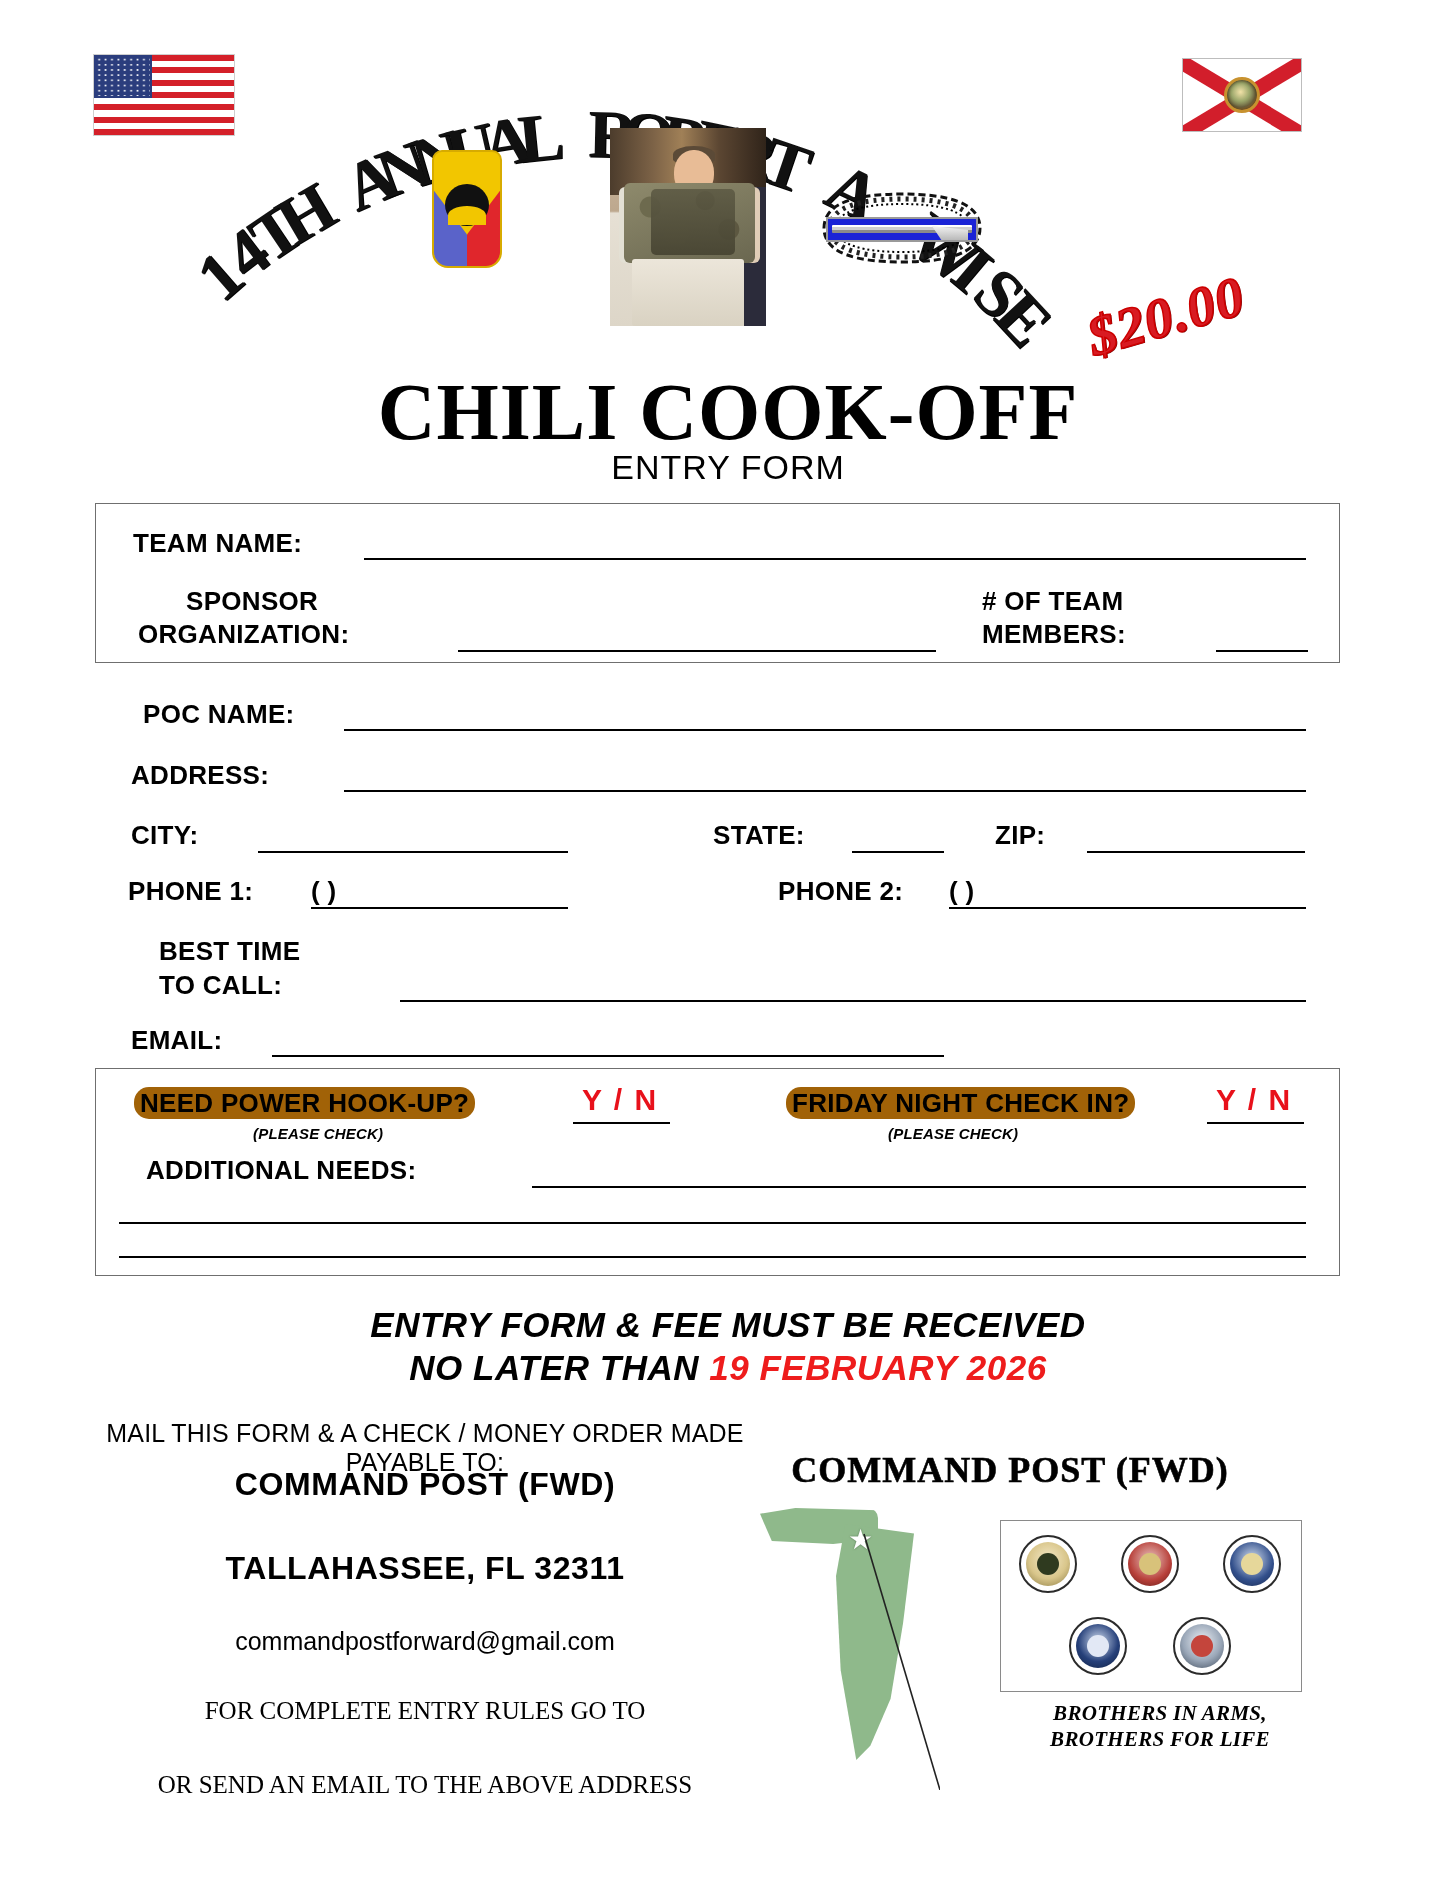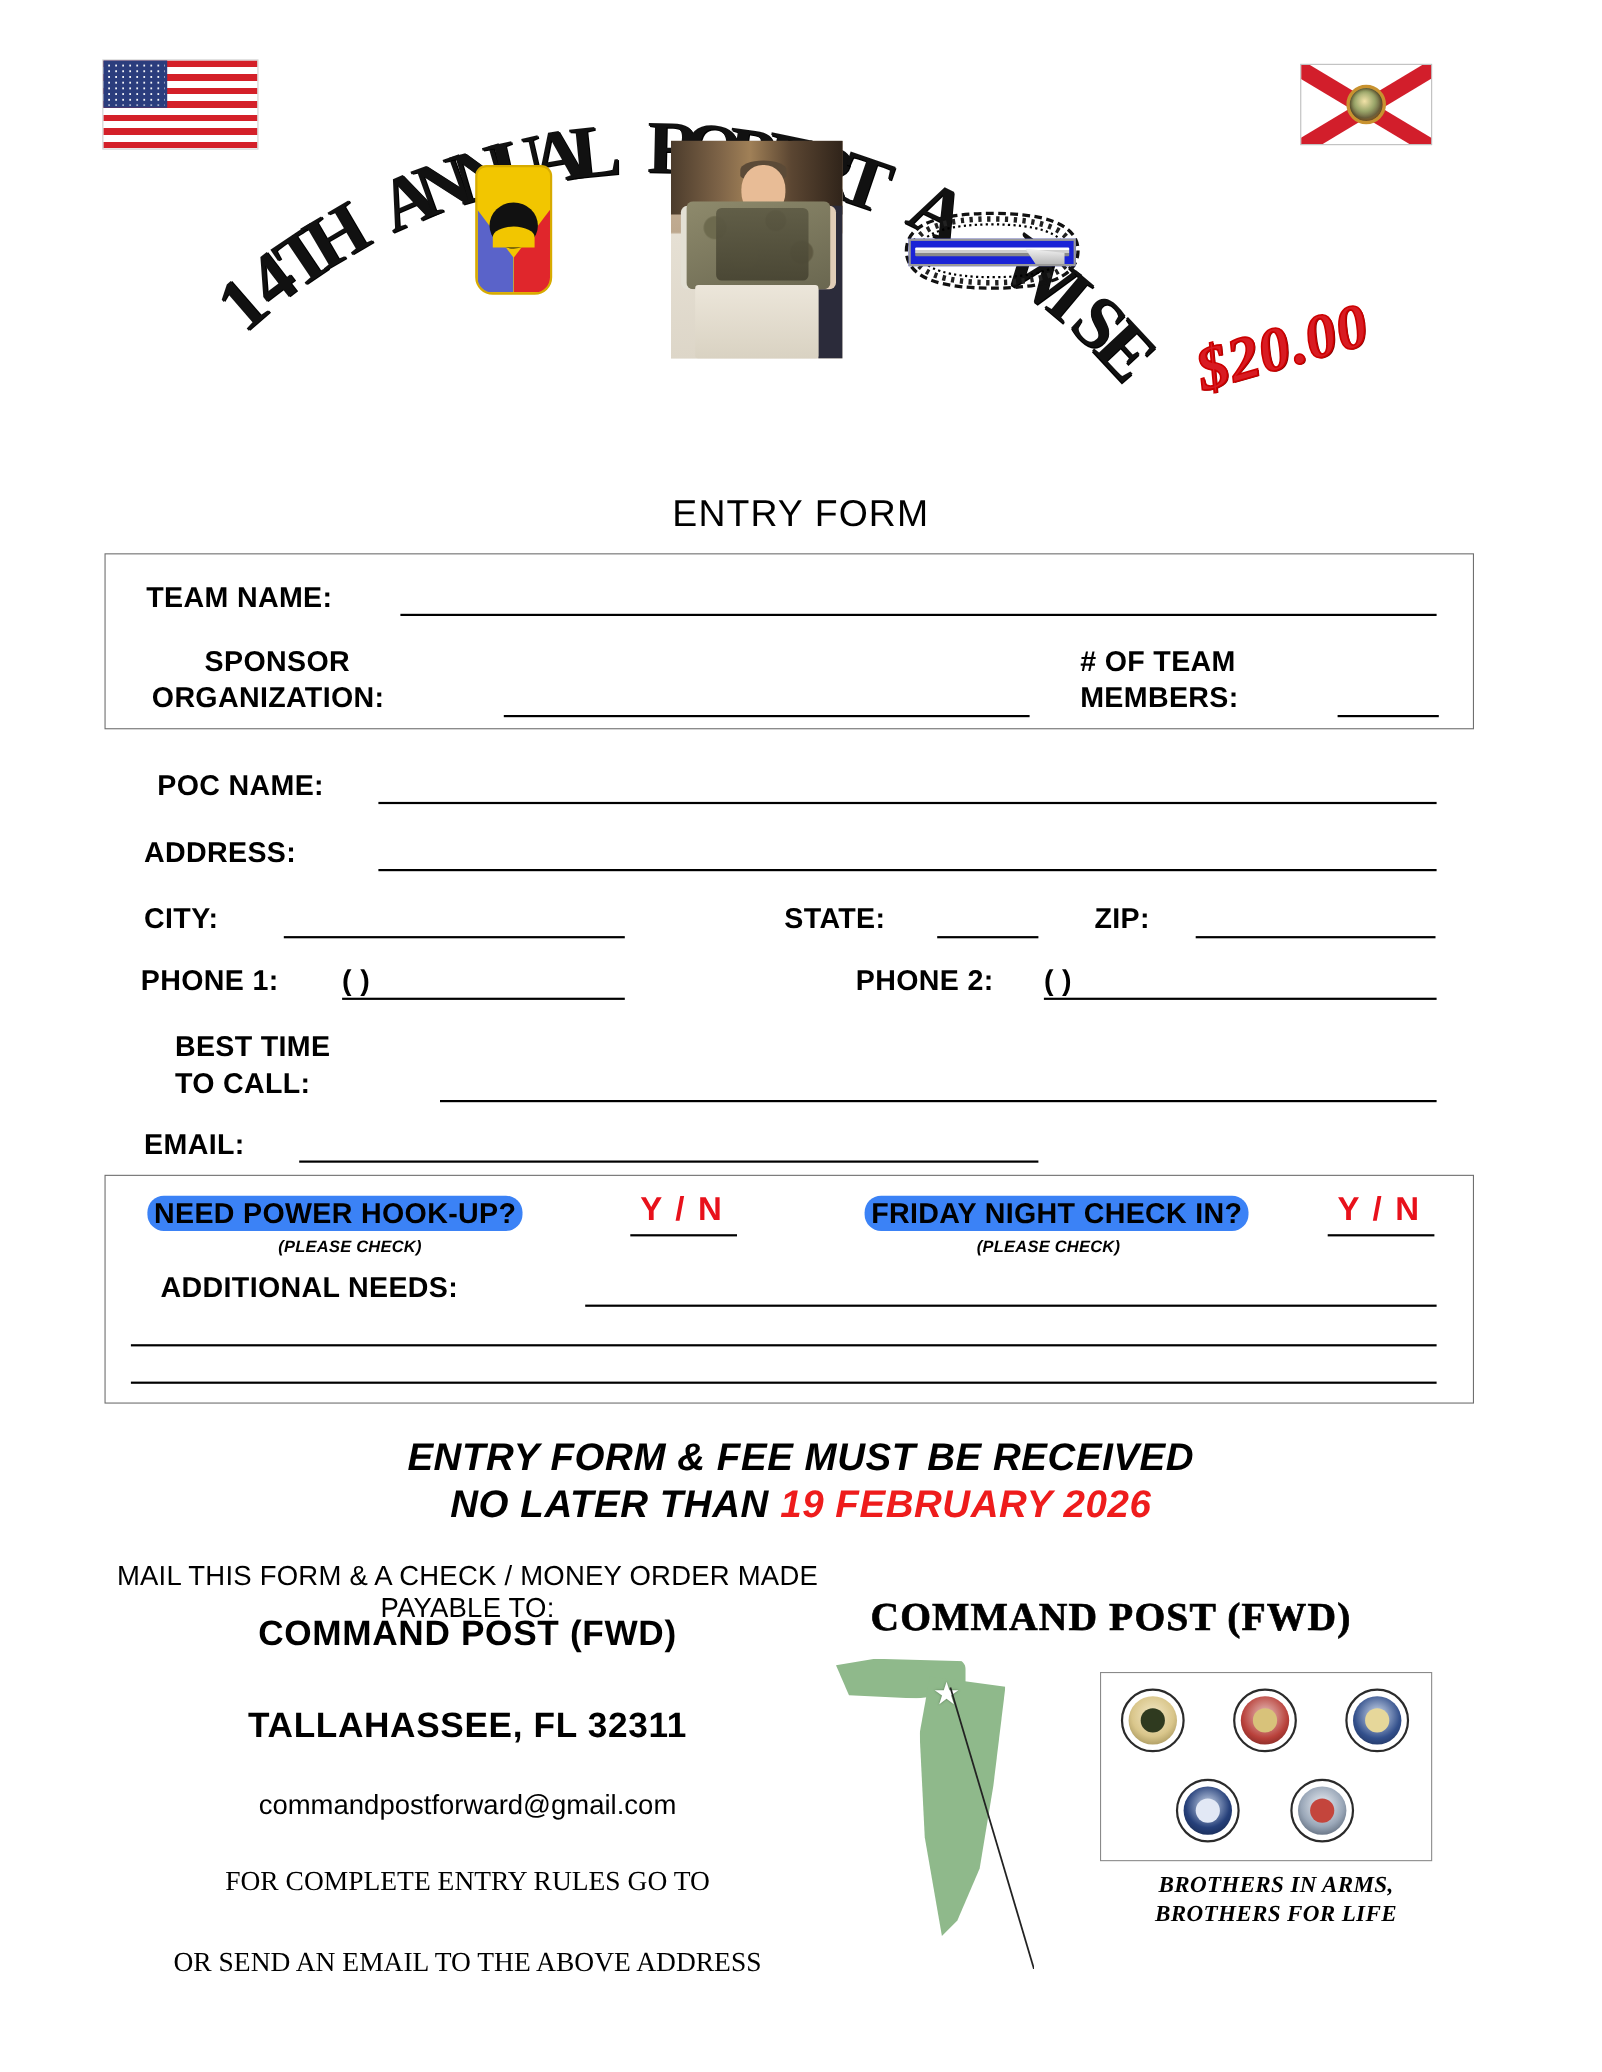--- a/index.html
+++ b/index.html
@@ -102,21 +102,21 @@
   
   .box{position:absolute;border:1px solid #6f6f6f;box-sizing:border-box;background:#fff;}
   .box1{left:95px;top:503px;width:1245px;height:160px;}
   .box2{left:95px;top:1068px;width:1245px;height:208px;}
 
   .lbl{position:absolute;font-family:"Liberation Sans",sans-serif;
     font-weight:bold;font-size:26px;letter-spacing:.3px;white-space:nowrap;}
   .rule{position:absolute;border-bottom:2.5px solid #000;}
   .thin{position:absolute;border-bottom:2px solid #000;}
 
-  .hl{background:#3b82f6;padding:1px 6px;border-radius:15px;}
+  .hl{background:#a16207;padding:1px 6px;border-radius:15px;}
   .yn{position:absolute;font-family:"Liberation Sans",sans-serif;font-weight:bold;
     font-size:30px;color:#e8111b;letter-spacing:2px;}
   .tiny{position:absolute;font-family:Liberation Sans, sans-serif;font-style:italic;
     font-weight:bold;font-size:15px;letter-spacing:.2px;}
 
   
   .dl{position:absolute;left:0;width:1456px;text-align:center;
     font-family:"Liberation Sans",sans-serif;font-style:italic;font-weight:bold;
     font-size:35px;letter-spacing:.5px;}
   .dl .red{color:#ee1c1c;}
@@ -234,20 +234,21 @@
       <path d="M18 40 C18 19 49 11 90 11 C131 11 162 19 162 40 C162 61 131 69 90 69 C49 69 18 61 18 40" fill="none" stroke="#222" stroke-width="5" stroke-dasharray="3 5"></path>
       <path d="M24 40 C24 23 52 16 90 16 C128 16 156 23 156 40 C156 57 128 64 90 64 C52 64 24 57 24 40" fill="none" stroke="#000" stroke-width="2" stroke-dasharray="2 3"></path>
     </svg>
     <div class="bar"></div>
     <div class="rifle"></div>
     <div class="stock"></div>
   </div>
 
   <div class="price">$20.00</div>
 
+  <div class="maintitle">CHILI COOK-OFF</div>
   <div class="subtitle">ENTRY FORM</div>
 
   <div class="box box1"></div>
 
   <div class="lbl" style="left:133px;top:528px;">TEAM NAME:</div>
   <div class="rule" style="left:364px;top:558px;width:942px;"></div>
 
   <div class="lbl" style="left:186px;top:586px;">SPONSOR</div>
   <div class="lbl" style="left:138px;top:619px;">ORGANIZATION:</div>
   <div class="rule" style="left:458px;top:650px;width:478px;"></div>

